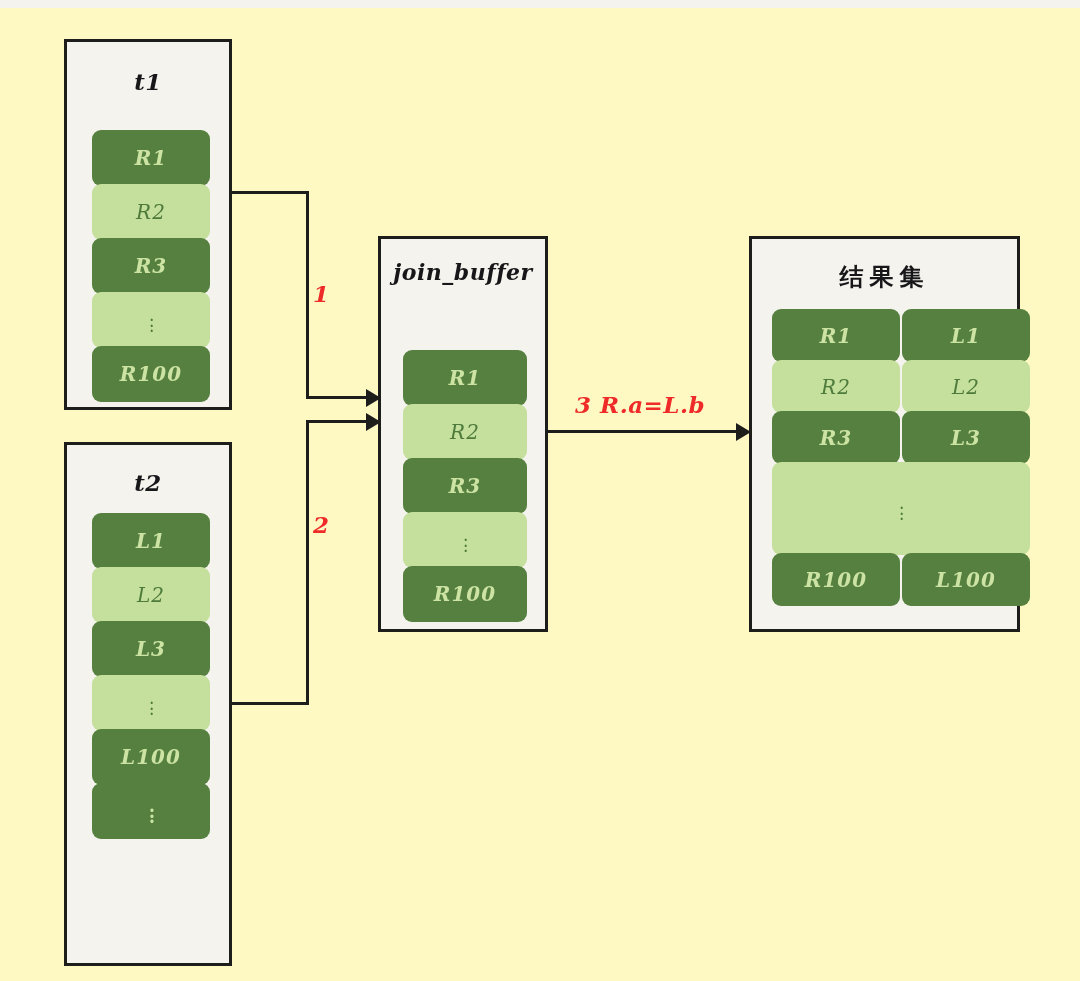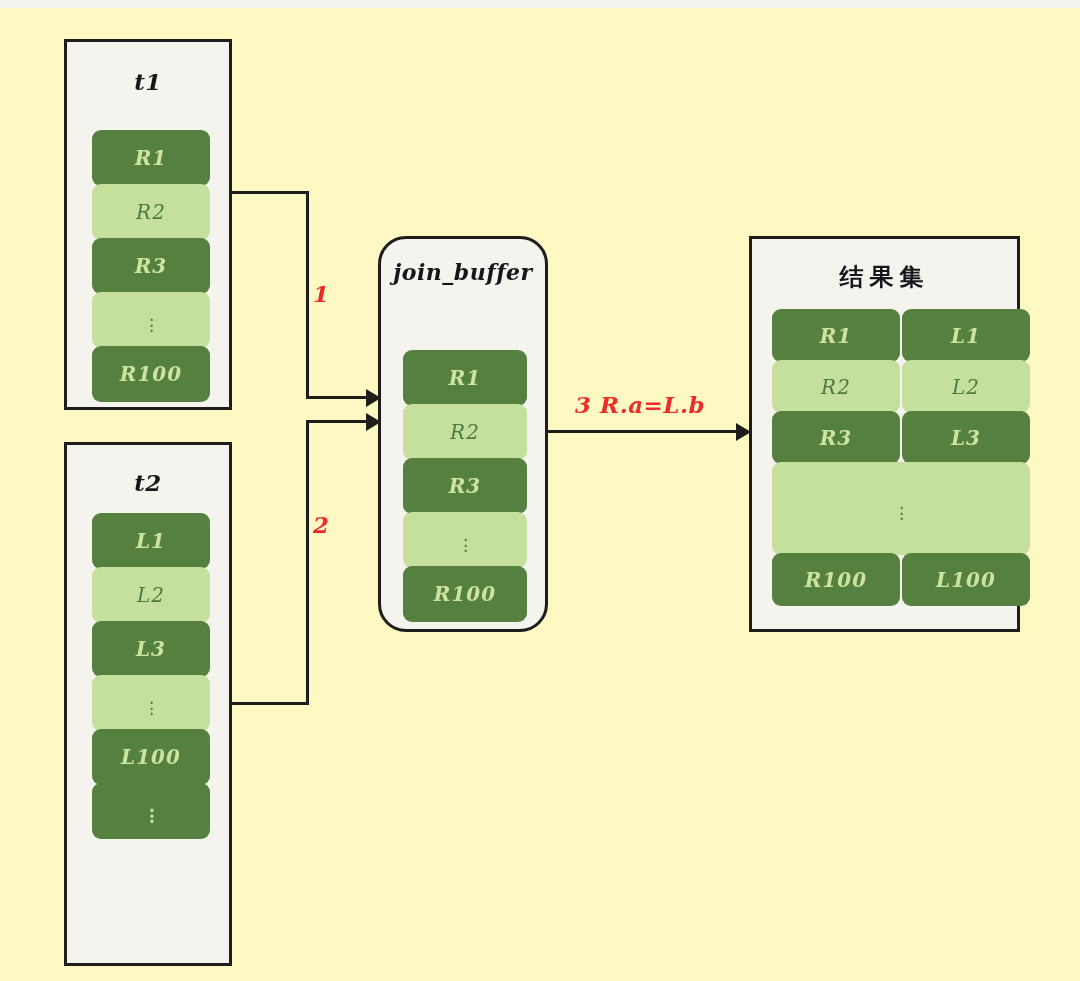--- a/index.html
+++ b/index.html
@@ -164,21 +164,21 @@
       <div class="chip dark dots" style="height:56px;">
           <span class="dots-glyph">
             <i>.</i>
             <i>.</i>
             <i>.</i>
           </span>
         </div>
     </div>
   </div>
 
-  <div class="panel" style="left:378px; top:228px; width:170px; height:396px;border-radius:28px;">
+  <div class="panel" style="left:378px; top:228px; width:170px; height:396px;">
     <div class="panel-title" style="top:20px; font-size:22px;">join_buffer</div>
     <div class="chips" style="left:22px; top:111px; width:124px;">
       <div class="chip dark" style="height:56px;">
           <span>R1</span>
         </div>
       <div class="chip light" style="height:56px;">
           <span>R2</span>
         </div>
       <div class="chip dark" style="height:56px;">
           <span>R3</span>

